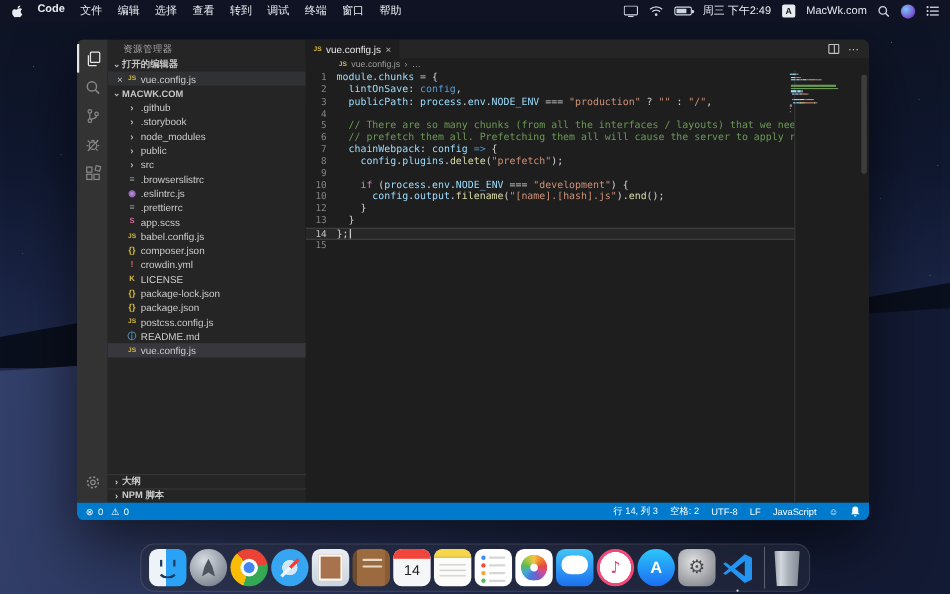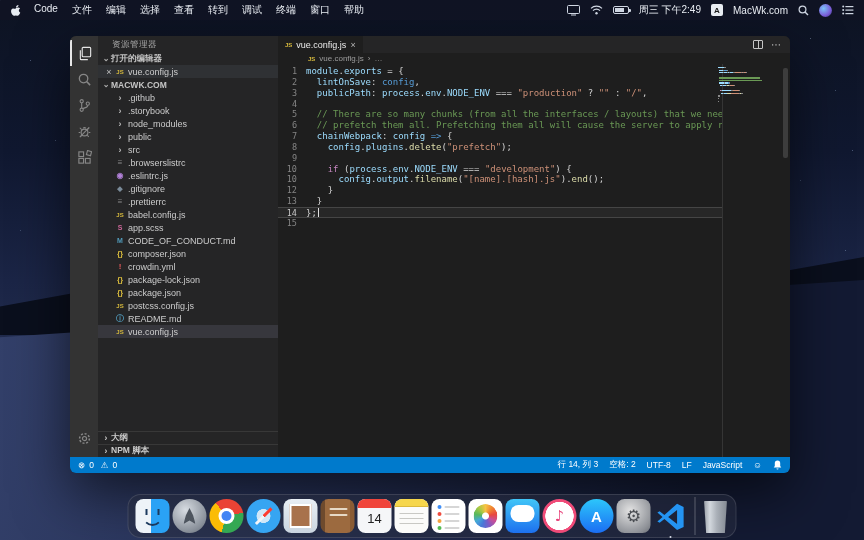--- a/index.html
+++ b/index.html
@@ -12,21 +12,21 @@
   .mountains { position:absolute; left:0; top:205px; width:864px; height:130px; background:#0a0f1d;
     clip-path:polygon(0 100%,0 78%,10% 66%,20% 76%,32% 56%,44% 70%,56% 44%,68% 60%,79% 34%,88% 54%,100% 40%,100% 100%); }
   .dunes { position:absolute; left:0; top:280px; width:864px; height:260px;
     background:linear-gradient(100deg,#33406a 0%,#222c50 45%,#131a33 80%); clip-path:polygon(0 22%,100% 0,100% 100%,0 100%); }
 
   
   .menubar { position:absolute; left:0; top:0; width:864px; height:20px; background:rgba(16,20,36,.92);
     display:flex; align-items:center; padding:0 10px; color:#e8ecf2; font-size:10px; z-index:50; }
   .apple { width:12px; height:12px; margin-right:12px; display:flex; align-items:center; }
   .mitem { margin-right:14px; cursor:default; }
-  .mitem.bold { font-weight:normal; }
+  .mitem.bold { font-weight:bold; }
   .mb-right { margin-left:auto; display:flex; align-items:center; gap:10px; }
   .mb-ic { display:flex; align-items:center; }
   .battery { width:16px; height:8px; border:1px solid #cfd6e2; border-radius:2px; position:relative; }
   .battery:before { content:""; position:absolute; left:1px; top:1px; bottom:1px; width:9px; background:#cfd6e2; }
   .battery:after { content:""; position:absolute; right:-3px; top:2px; width:2px; height:3px; background:#cfd6e2; border-radius:0 1px 1px 0; }
   .inputbadge { width:12px; height:12px; background:#e8ecf2; color:#1a1a1a; font-size:8px; font-weight:bold;
     border-radius:2px; display:flex; align-items:center; justify-content:center; }
   .siri { width:13px; height:13px; border-radius:50%; background:radial-gradient(circle at 35% 35%, #7cc4f8, #7a5bd6 60%, #2b2f6e); }
 
   
@@ -296,46 +296,42 @@
           </div>
           <div class="trow">
             <span class="fileicon i-gray">≡</span>
             <span class="label">.browserslistrc</span>
           </div>
           <div class="trow">
             <span class="fileicon i-esl">◉</span>
             <span class="label">.eslintrc.js</span>
           </div>
           <div class="trow">
-            <span class="fileicon i-git">◆</span>
-            <span class="label">.gitignore</span>
-          </div>
-          <div class="trow">
             <span class="fileicon i-gray">≡</span>
             <span class="label">.prettierrc</span>
           </div>
           <div class="trow">
+            <span class="fileicon i-scss">S</span>
+            <span class="label">app.scss</span>
+          </div>
+          <div class="trow">
             <span class="fileicon i-js">JS</span>
             <span class="label">babel.config.js</span>
           </div>
           <div class="trow">
-            <span class="fileicon i-scss">S</span>
-            <span class="label">app.scss</span>
-          </div>
-          <div class="trow">
-            <span class="fileicon i-md">M</span>
-            <span class="label">CODE_OF_CONDUCT.md</span>
-          </div>
-          <div class="trow">
             <span class="fileicon i-json">{}</span>
             <span class="label">composer.json</span>
           </div>
           <div class="trow">
             <span class="fileicon i-yml">!</span>
             <span class="label">crowdin.yml</span>
+          </div>
+          <div class="trow">
+            <span class="fileicon i-lic">K</span>
+            <span class="label">LICENSE</span>
           </div>
           <div class="trow">
             <span class="fileicon i-json">{}</span>
             <span class="label">package-lock.json</span>
           </div>
           <div class="trow">
             <span class="fileicon i-json">{}</span>
             <span class="label">package.json</span>
           </div>
           <div class="trow">
@@ -377,21 +373,21 @@
         </div>
       </div>
       <div class="bc">
         <span class="jsbadge">JS</span>
         <span>vue.config.js</span>
         <span>›</span>
         <span>…</span>
       </div>
       <div class="code-wrap">
         <div id="code-lines">
-            <div class="code-line"><span class="ln">1</span><span class="v">module</span><span class="p">.</span><span class="v">exports</span><span class="p"> = {</span></div>
+            <div class="code-line"><span class="ln">1</span><span class="v">module</span><span class="p">.</span><span class="v">chunks</span><span class="p"> = {</span></div>
             <div class="code-line"><span class="ln">2</span><span class="p">  </span><span class="v">lintOnSave</span><span class="p">: </span><span class="b">config</span><span class="p">,</span></div>
             <div class="code-line"><span class="ln">3</span><span class="p">  </span><span class="v">publicPath</span><span class="p">: </span><span class="v">process</span><span class="p">.</span><span class="v">env</span><span class="p">.</span><span class="v">NODE_ENV</span><span class="p"> === </span><span class="s">"production"</span><span class="p"> ? </span><span class="s">""</span><span class="p"> : </span><span class="s">"/"</span><span class="p">,</span></div>
             <div class="code-line"><span class="ln">4</span></div>
             <div class="code-line"><span class="ln">5</span><span class="p">  </span><span class="c">// There are so many chunks (from all the interfaces / layouts) that we need to make sure to</span></div>
             <div class="code-line"><span class="ln">6</span><span class="p">  </span><span class="c">// prefetch them all. Prefetching them all will cause the server to apply rate limits in most cases.</span></div>
             <div class="code-line"><span class="ln">7</span><span class="p">  </span><span class="v">chainWebpack</span><span class="p">: </span><span class="v">config</span><span class="p"> </span><span class="b">=&gt;</span><span class="p"> {</span></div>
             <div class="code-line"><span class="ln">8</span><span class="p">    </span><span class="v">config</span><span class="p">.</span><span class="v">plugins</span><span class="p">.</span><span class="f">delete</span><span class="p">(</span><span class="s">"prefetch"</span><span class="p">);</span></div>
             <div class="code-line"><span class="ln">9</span></div>
             <div class="code-line"><span class="ln">10</span><span class="p">    </span><span class="k">if</span><span class="p"> (</span><span class="v">process</span><span class="p">.</span><span class="v">env</span><span class="p">.</span><span class="v">NODE_ENV</span><span class="p"> === </span><span class="s">"development"</span><span class="p">) {</span></div>
             <div class="code-line"><span class="ln">10</span><span class="p">      </span><span class="v">config</span><span class="p">.</span><span class="v">output</span><span class="p">.</span><span class="f">filename</span><span class="p">(</span><span class="s">"[name].[hash].js"</span><span class="p">)</span><span class="p">.</span><span class="f">end</span><span class="p">();</span></div>

